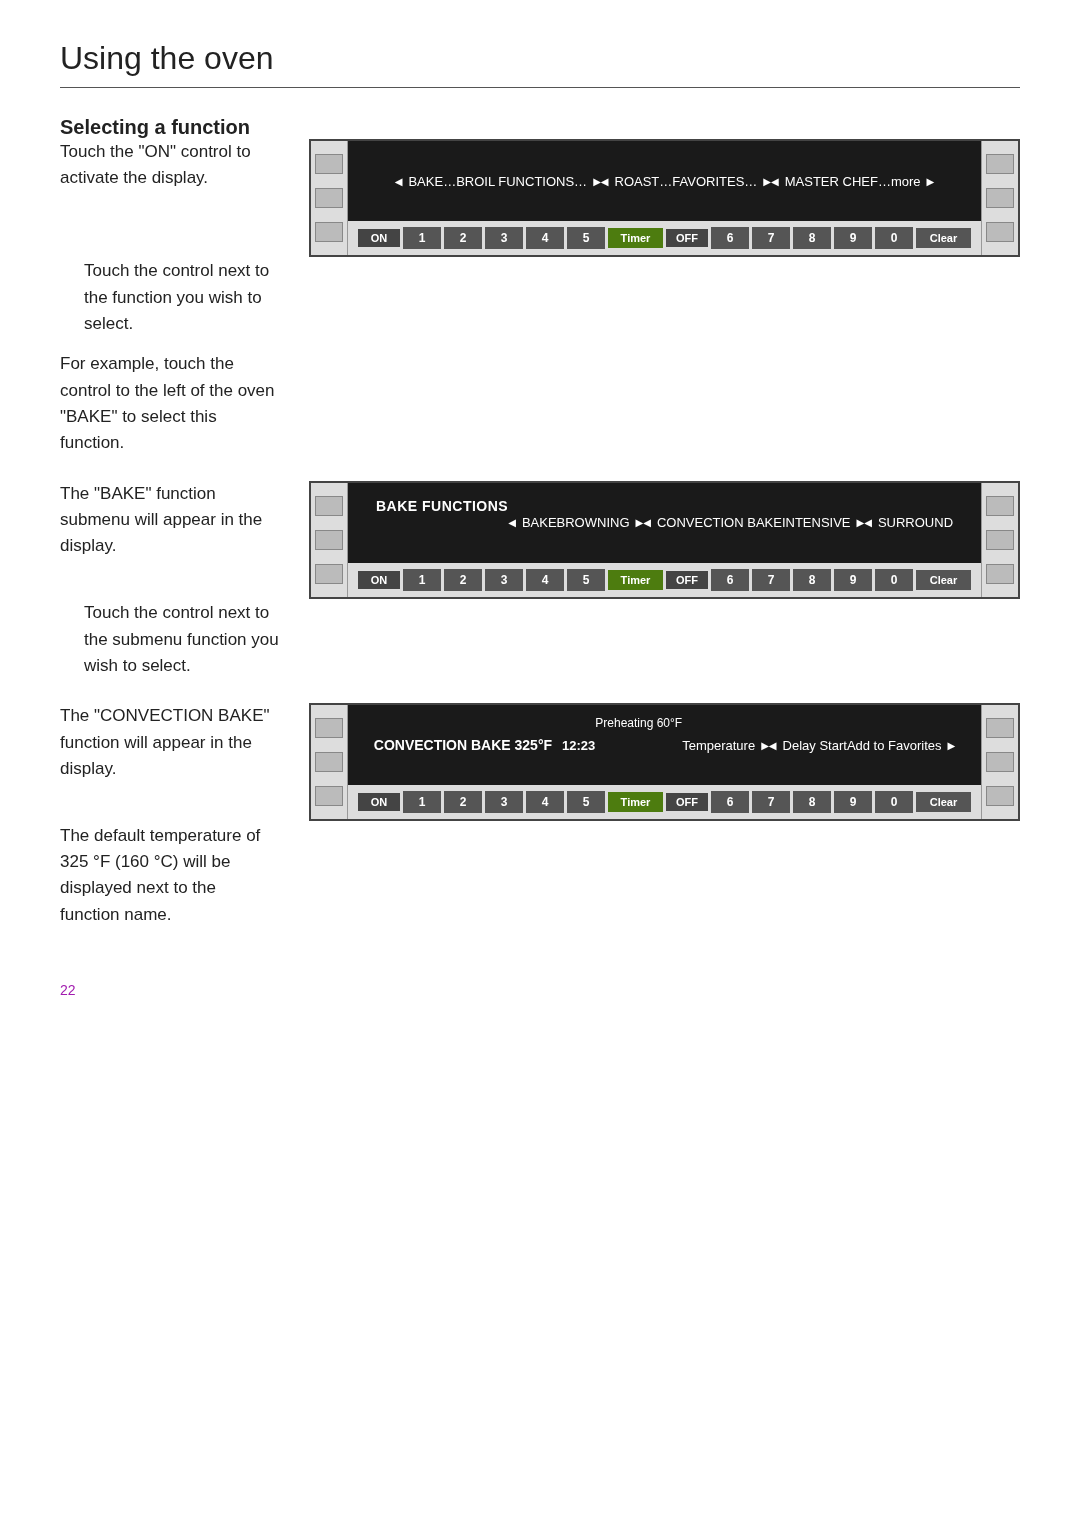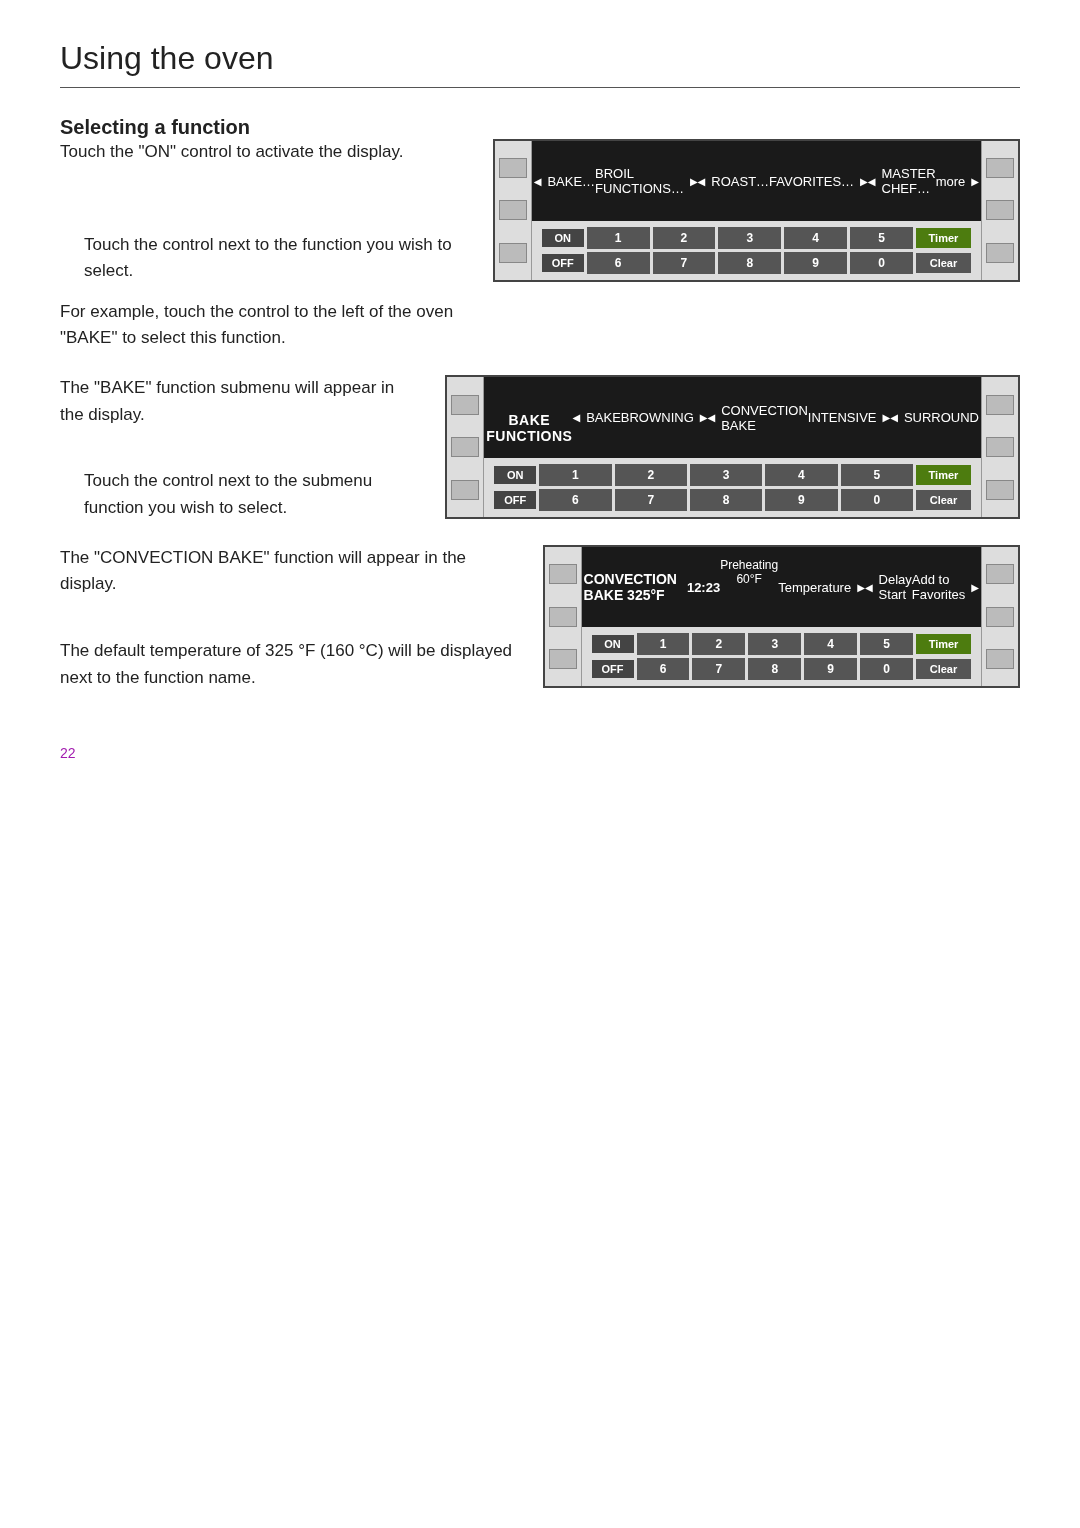--- a/index.html
+++ b/index.html
@@ -79,37 +79,36 @@
       gap: 4px;
     }
     .arrow-left::before { content: '◀'; font-size: 10px; margin-right: 2px; }
     .arrow-right::after { content: '▶'; font-size: 10px; margin-left: 2px; }
     .screen-title {
       text-align: center;
       font-weight: bold;
       font-size: 14px;
       padding: 5px 0 4px 0;
       letter-spacing: 0.5px;
-      margin-top: 20px;
     }
     .screen-subtitle {
       text-align: center;
       font-size: 12px;
       padding: 1px 0 4px 0;
     }
     .screen-time {
       font-weight: bold;
     }
 
     
     .oven-buttons {
       background: #ddd;
       padding: 6px 10px;
       display: flex;
-      flex-direction: column;
+      flex-direction: row;
       gap: 3px;
     }
     .btn-row {
       display: flex;
       align-items: center;
       gap: 3px;
     }
     .btn-on-off {
       min-width: 42px;
       background: #444;

